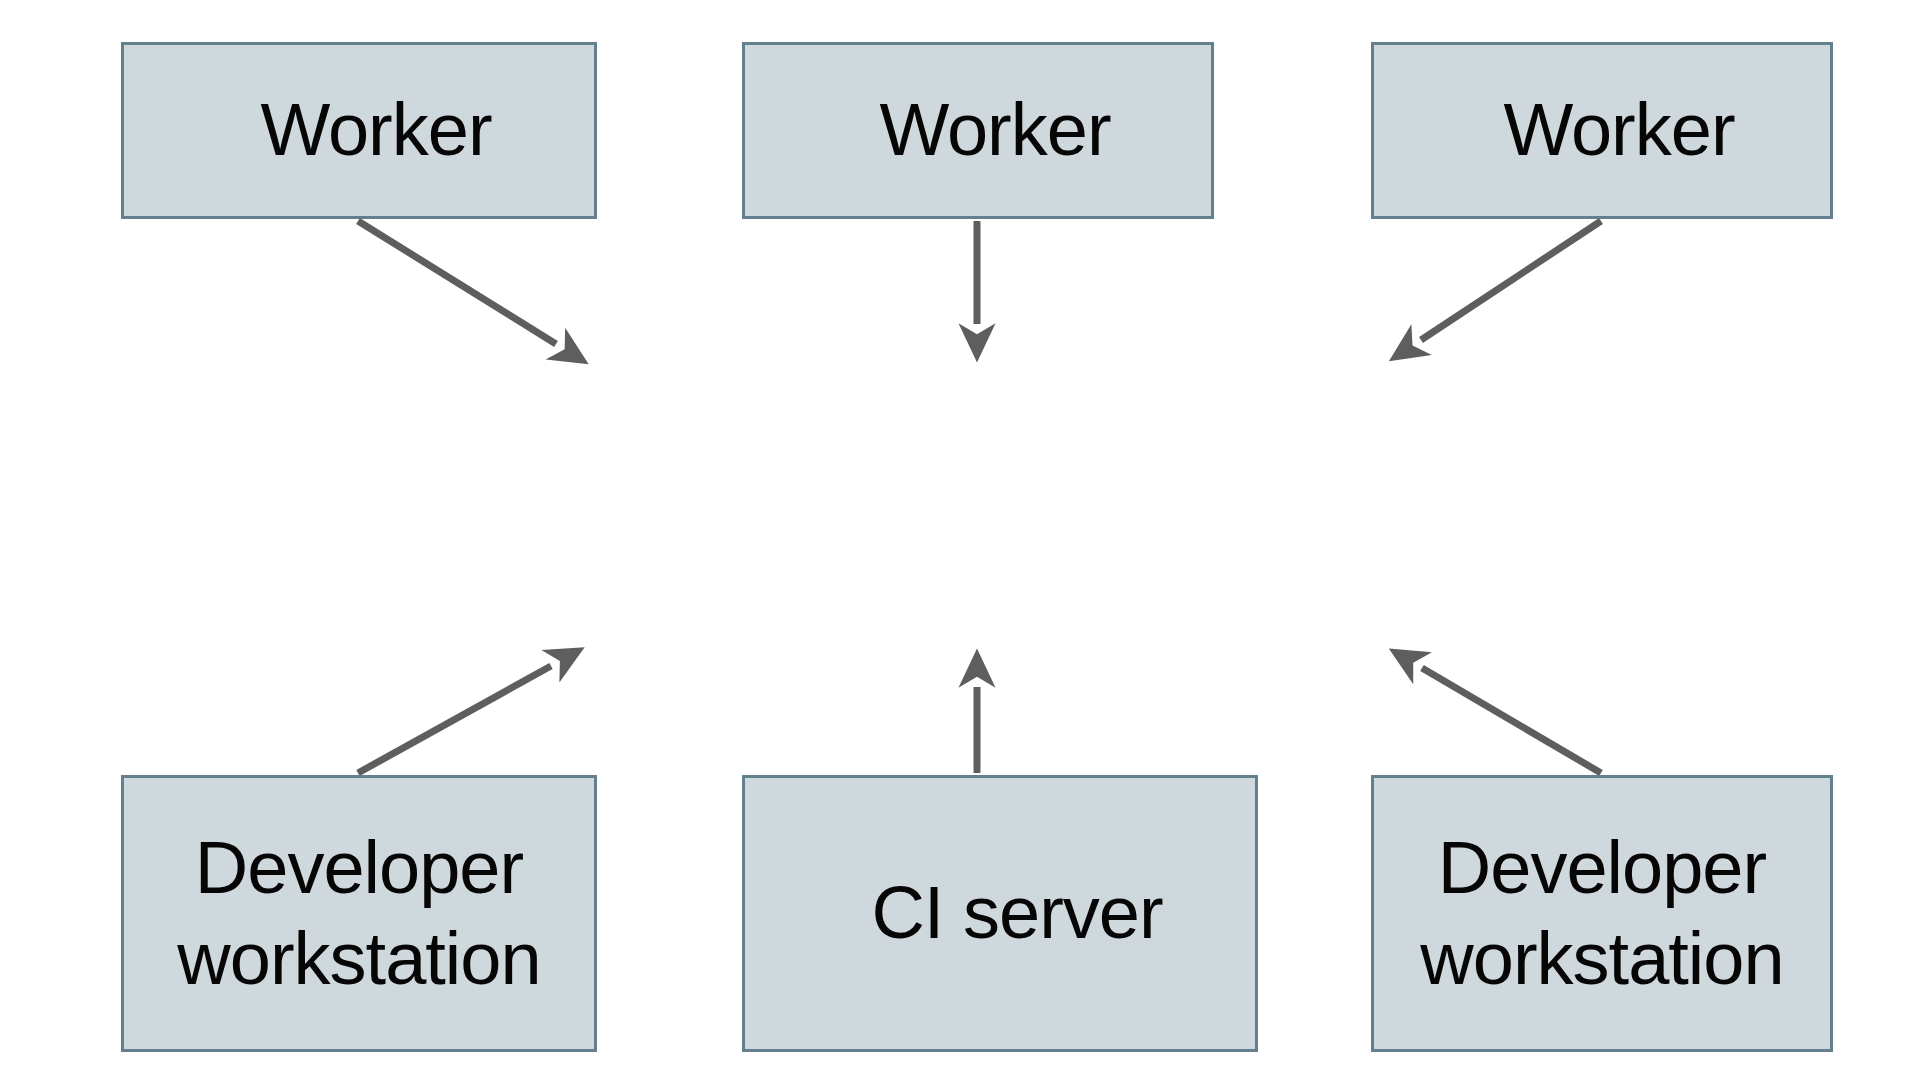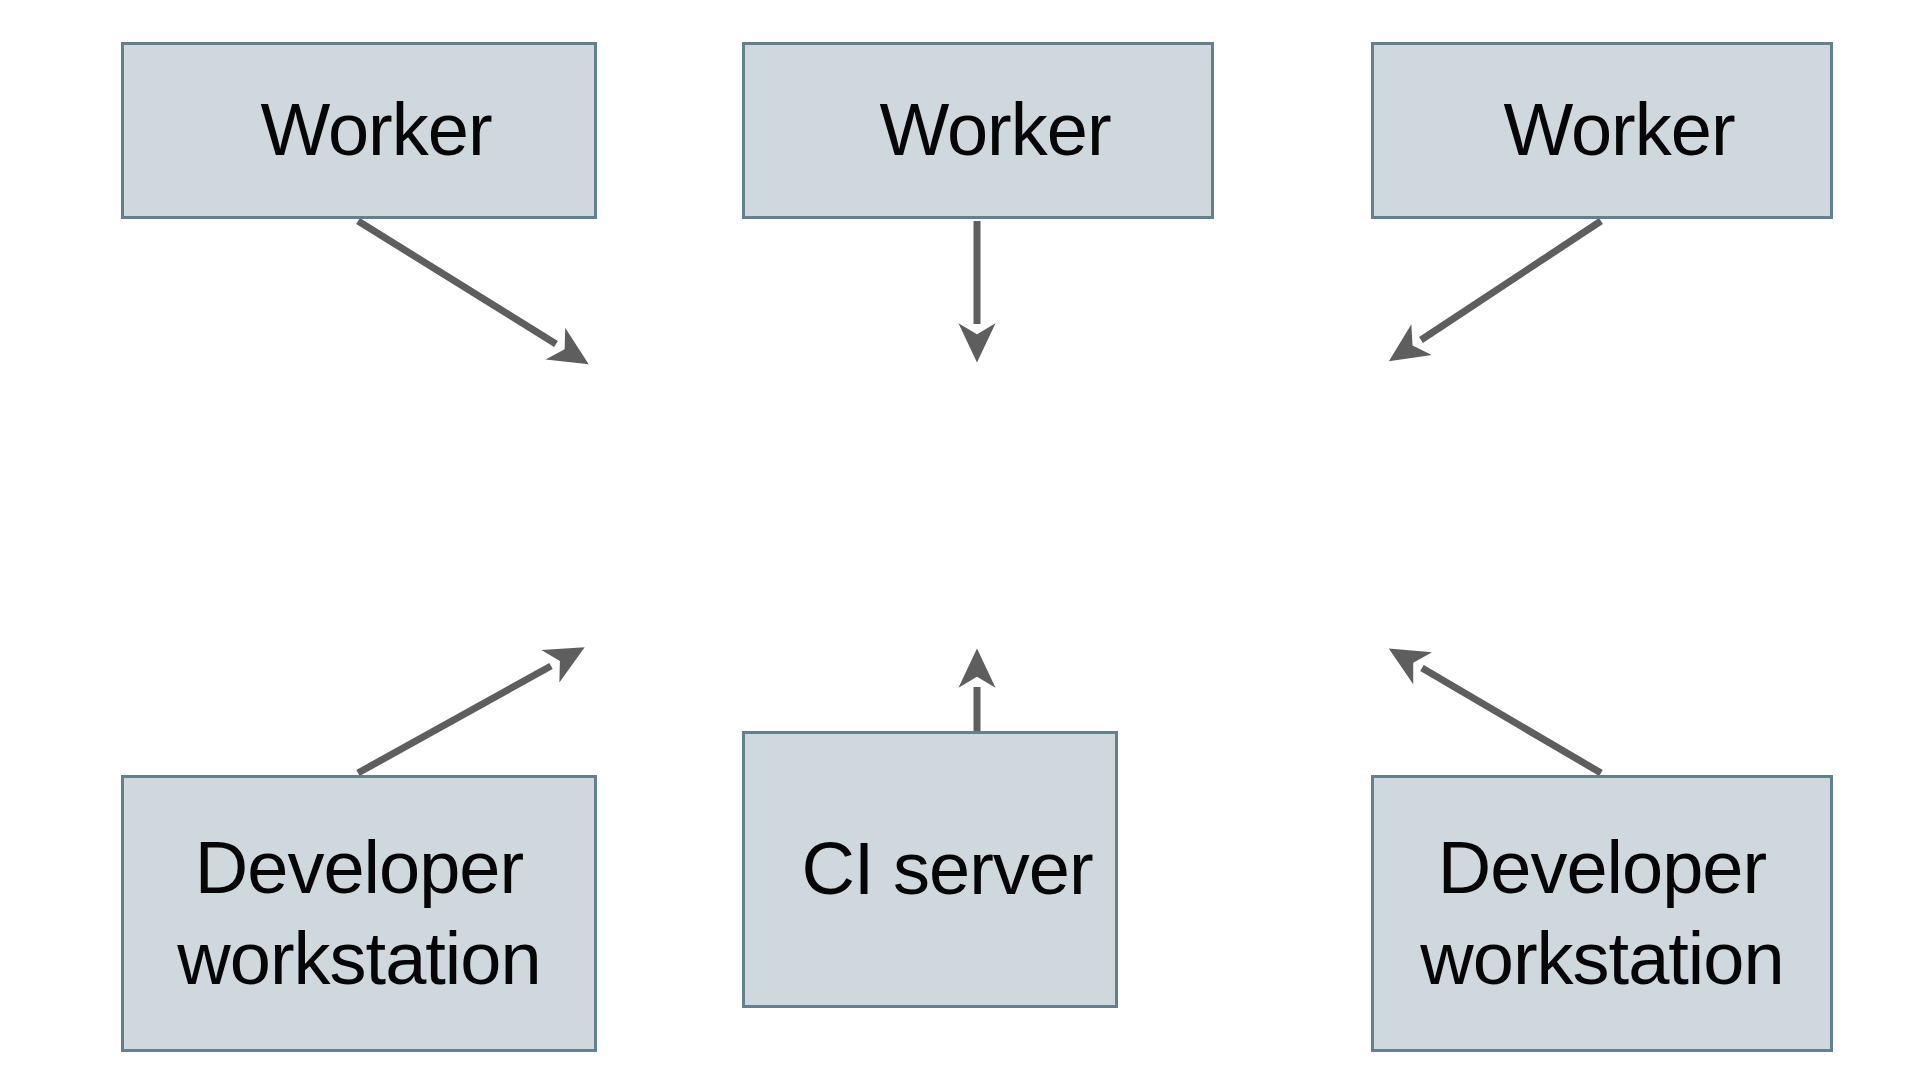--- a/index.html
+++ b/index.html
@@ -72,21 +72,21 @@
 
   <div class="node" style="left:1371px; top:42px; width:462px; height:177px;">
     <span>Worker</span>
   </div>
 
 
   <div class="node" style="left:121px; top:775px; width:476px; height:277px; padding:0 30px;">
     <span>Developer workstation</span>
   </div>
 
-  <div class="node" style="left:742px; top:731px; width:376px; height:277px;">
+  <div class="node" style="left:742px; top:775px; width:516px; height:277px;">
     <span>CI server</span>
   </div>
 
   <div class="node" style="left:1371px; top:775px; width:462px; height:277px; padding:0 20px;">
     <span>Developer workstation</span>
   </div>
 
 </div>
 
 </body></html>

